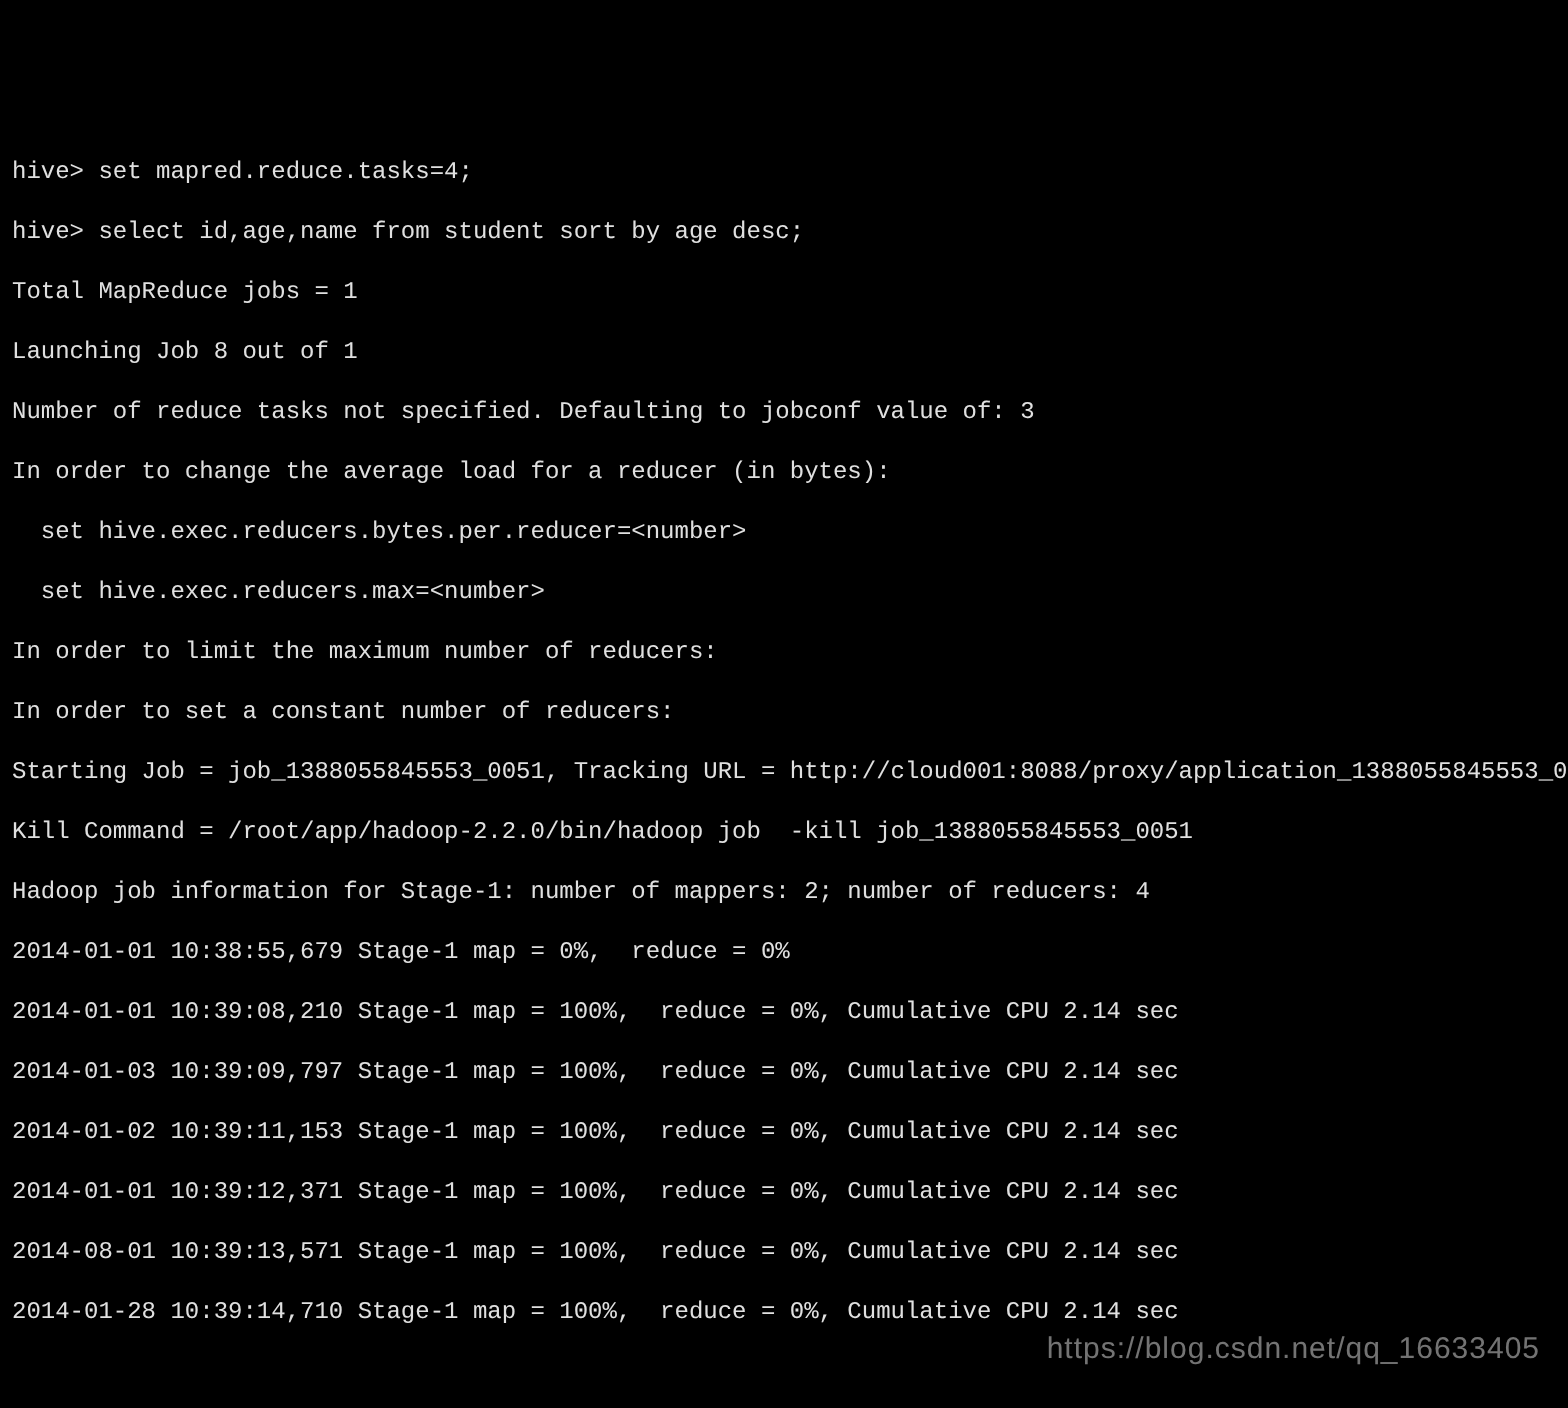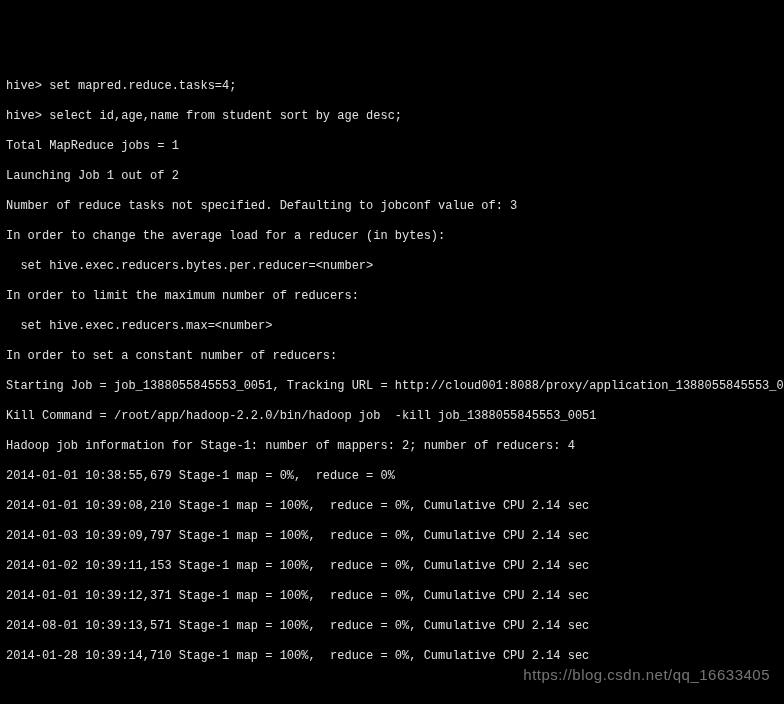--- a/index.html
+++ b/index.html
@@ -32,26 +32,26 @@
 </style>
 </head>
 <body>
 
 
 
 <div>
 <span class="line">hive&gt; set mapred.reduce.tasks=4;</span>
 <span class="line">hive&gt; select id,age,name from student sort by age desc;</span>
 <span class="line">Total MapReduce jobs = 1</span>
-<span class="line">Launching Job 1 out of 2</span>
+<span class="line">Launching Job 8 out of 1</span>
 <span class="line">Number of reduce tasks not specified. Defaulting to jobconf value of: 3</span>
 <span class="line">In order to change the average load for a reducer (in bytes):</span>
 <span class="line">  set hive.exec.reducers.bytes.per.reducer=&lt;number&gt;</span>
+<span class="line">  set hive.exec.reducers.max=&lt;number&gt;</span>
 <span class="line">In order to limit the maximum number of reducers:</span>
-<span class="line">  set hive.exec.reducers.max=&lt;number&gt;</span>
 <span class="line">In order to set a constant number of reducers:</span>
 <span class="line">Starting Job = job_1388055845553_0051, Tracking URL = http://cloud001:8088/proxy/application_1388055845553_0051/</span>
 <span class="line">Kill Command = /root/app/hadoop-2.2.0/bin/hadoop job  -kill job_1388055845553_0051</span>
 <span class="line">Hadoop job information for Stage-1: number of mappers: 2; number of reducers: 4</span>
 <span class="line">2014-01-01 10:38:55,679 Stage-1 map = 0%,  reduce = 0%</span>
 <span class="line">2014-01-01 10:39:08,210 Stage-1 map = 100%,  reduce = 0%, Cumulative CPU 2.14 sec</span>
 <span class="line">2014-01-03 10:39:09,797 Stage-1 map = 100%,  reduce = 0%, Cumulative CPU 2.14 sec</span>
 <span class="line">2014-01-02 10:39:11,153 Stage-1 map = 100%,  reduce = 0%, Cumulative CPU 2.14 sec</span>
 <span class="line">2014-01-01 10:39:12,371 Stage-1 map = 100%,  reduce = 0%, Cumulative CPU 2.14 sec</span>
 <span class="line">2014-08-01 10:39:13,571 Stage-1 map = 100%,  reduce = 0%, Cumulative CPU 2.14 sec</span>

